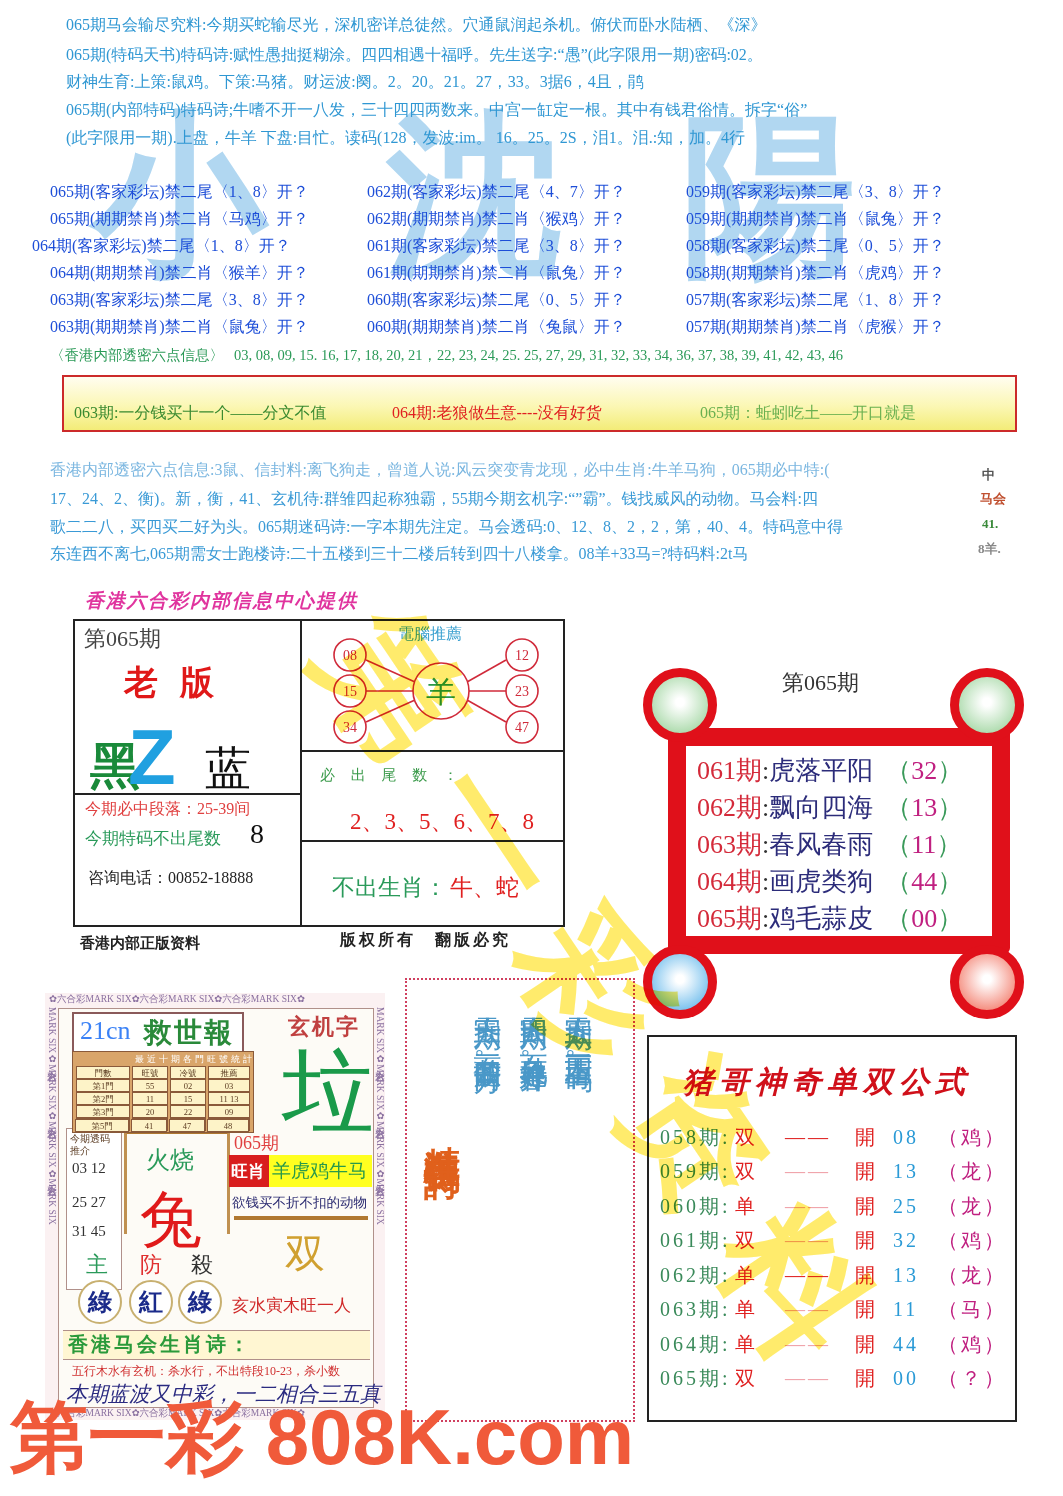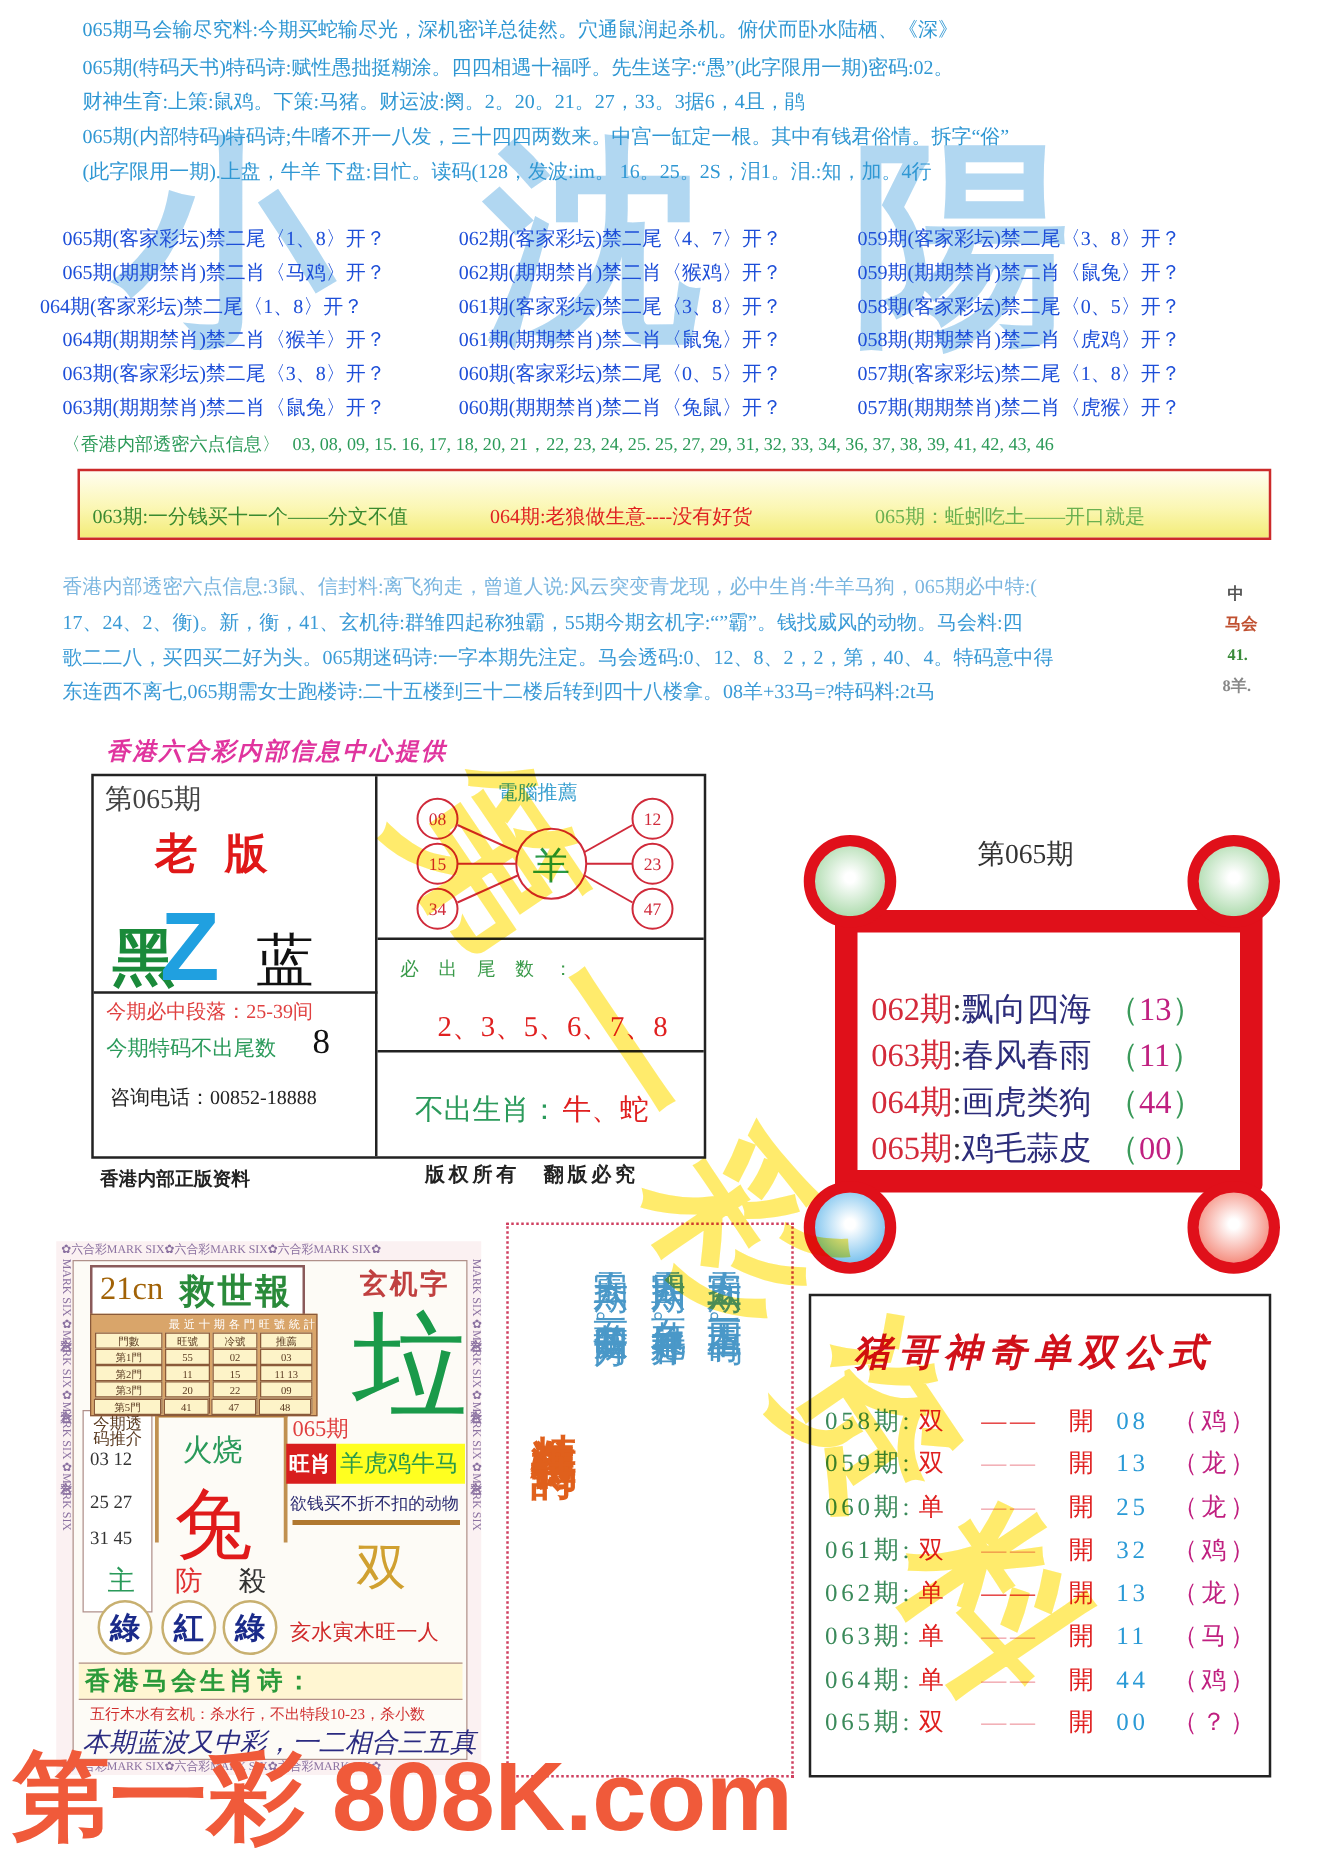--- a/index.html
+++ b/index.html
@@ -170,34 +170,35 @@
   <div class="hk-t" style="left:450px;top:872px;font-size:23px;color:#e02020">牛、蛇</div>
   <div class="hk-t" style="left:80px;top:934px;font-size:15px;color:#222;font-weight:bold">香港内部正版资料</div>
   <div class="hk-t" style="left:340px;top:930px;font-size:16px;color:#222;font-weight:bold;letter-spacing:3px">版权所有　翻版必究</div>
 
   <div class="asia-issue">第065期</div>
   <div class="asia-frame"></div>
   <div class="ball" style="left:643px;top:668px;background:radial-gradient(circle at 50% 45%,#fff 10%,#9bd39b 90%)"></div>
   <div class="ball" style="left:950px;top:668px;background:radial-gradient(circle at 50% 45%,#fff 10%,#9bd39b 90%)"></div>
   <div class="ball" style="left:643px;top:945px;background:radial-gradient(circle at 50% 45%,#fff 10%,#5cb4ea 90%)"></div>
   <div class="ball" style="left:950px;top:945px;background:radial-gradient(circle at 50% 45%,#fff 10%,#f27462 90%)"></div>
+  <div class="asia-row" style="top:756px"><span class="p">061期</span><span class="c">:</span><span class="ph">虎落平阳</span><span class="pr">（</span><span class="n">32</span><span class="pr" style="margin:0">）</span></div>
   <div class="asia-row" style="top:793px"><span class="p">062期</span><span class="c">:</span><span class="ph">飘向四海</span><span class="pr">（</span><span class="n">13</span><span class="pr" style="margin:0">）</span></div>
   <div class="asia-row" style="top:830px"><span class="p">063期</span><span class="c">:</span><span class="ph">春风春雨</span><span class="pr">（</span><span class="n">11</span><span class="pr" style="margin:0">）</span></div>
   <div class="asia-row" style="top:867px"><span class="p">064期</span><span class="c">:</span><span class="ph">画虎类狗</span><span class="pr">（</span><span class="n">44</span><span class="pr" style="margin:0">）</span></div>
   <div class="asia-row" style="top:904px"><span class="p">065期</span><span class="c">:</span><span class="ph">鸡毛蒜皮</span><span class="pr">（</span><span class="n">00</span><span class="pr" style="margin:0">）</span></div>
 
   <div class="js-outer">
     <div class="js-border" style="left:4px;top:0px">✿六合彩MARK SIX✿六合彩MARK SIX✿六合彩MARK SIX✿</div>
     <div class="js-border" style="left:4px;top:414px">✿六合彩MARK SIX✿六合彩MARK SIX✿六合彩MARK SIX✿</div>
     <div class="js-border" style="left:0px;top:14px;writing-mode:vertical-rl">MARK SIX✿六合彩MARK SIX✿六合彩MARK SIX✿六合彩MARK SIX</div>
     <div class="js-border" style="left:328px;top:14px;writing-mode:vertical-rl">MARK SIX✿六合彩MARK SIX✿六合彩MARK SIX✿六合彩MARK SIX</div>
   </div>
   <div class="js-inner"></div>
   <div class="abs" style="left:72px;top:1012px;width:168px;height:38px;border:2px solid #8a5a5a;background:#fff;z-index:2"></div>
-  <div class="js-t" style="left:80px;top:1016px;font-size:26px;color:#a16207">21cn</div>
+  <div class="js-t" style="left:80px;top:1016px;font-size:26px;color:#3b82f6">21cn</div>
   <div class="js-t" style="left:144px;top:1014px;font-size:28px;color:#2a8a3a;font-weight:bold;letter-spacing:2px;font-family:'DejaVu Sans',sans-serif">救世報</div>
 
   <div class="js-table">
     <div class="th">最近十期各門旺號統計</div>
     <div class="js-row" style="top:14px">
       <span style="left:0;width:52px">門數</span>
         <span style="left:56px;width:34px">旺號</span>
         <span style="left:94px;width:34px">冷號</span>
         <span style="left:132px;width:40px">推薦</span>
     </div>
@@ -230,21 +231,21 @@
       <span style="left:0;width:52px">第5門</span>
       <span style="left:56px;width:34px">41</span>
       <span style="left:94px;width:34px">47</span>
       <span style="left:132px;width:40px">48</span>
     </div>
 
   <div class="js-t" style="left:288px;top:1012px;font-size:22px;color:#c04040;font-weight:bold;letter-spacing:2px;font-family:'DejaVu Sans',sans-serif">玄机字</div>
   <div class="js-t" style="left:282px;top:1030px;font-size:92px;color:#1a9a4a">垃</div>
 
   <div class="abs" style="left:66px;top:1128px;width:54px;height:160px;border:1px solid #b0908a;background:#fff;z-index:2"></div>
-  <div class="js-t" style="left:70px;top:1133px;width:48px;white-space:normal;font-size:13px;line-height:12px;color:#5a3a20;text-align:center">今期透码推介</div>
+  <div class="js-t" style="left:70px;top:1133px;width:48px;white-space:normal;font-size:10px;line-height:12px;color:#5a3a20;text-align:left">今期透码推介</div>
   <div class="js-t" style="left:72px;top:1160px;font-size:15px;color:#333">03 12</div>
   <div class="js-t" style="left:72px;top:1194px;font-size:15px;color:#333">25 27</div>
   <div class="js-t" style="left:72px;top:1223px;font-size:15px;color:#333">31 45</div>
 
   <div class="abs" style="left:124px;top:1130px;width:100px;height:100px;border-top:4px solid #b07830;border-left:3px solid #c09050;border-right:3px solid #c09050;z-index:2"></div>
   <div class="js-t" style="left:146px;top:1144px;font-size:24px;color:#2a9a5a">火烧</div>
   <div class="js-t" style="left:140px;top:1178px;font-size:62px;color:#e01a1a">兔</div>
   <div class="js-t" style="left:86px;top:1250px;font-size:22px;color:#2a9a5a;font-family:'DejaVu Sans',sans-serif">主</div>
   <div class="js-t" style="left:140px;top:1250px;font-size:22px;color:#e03030;font-family:'DejaVu Sans',sans-serif">防</div>
   <div class="js-t" style="left:191px;top:1250px;font-size:22px;color:#333;font-family:'DejaVu Sans',sans-serif">殺</div>

